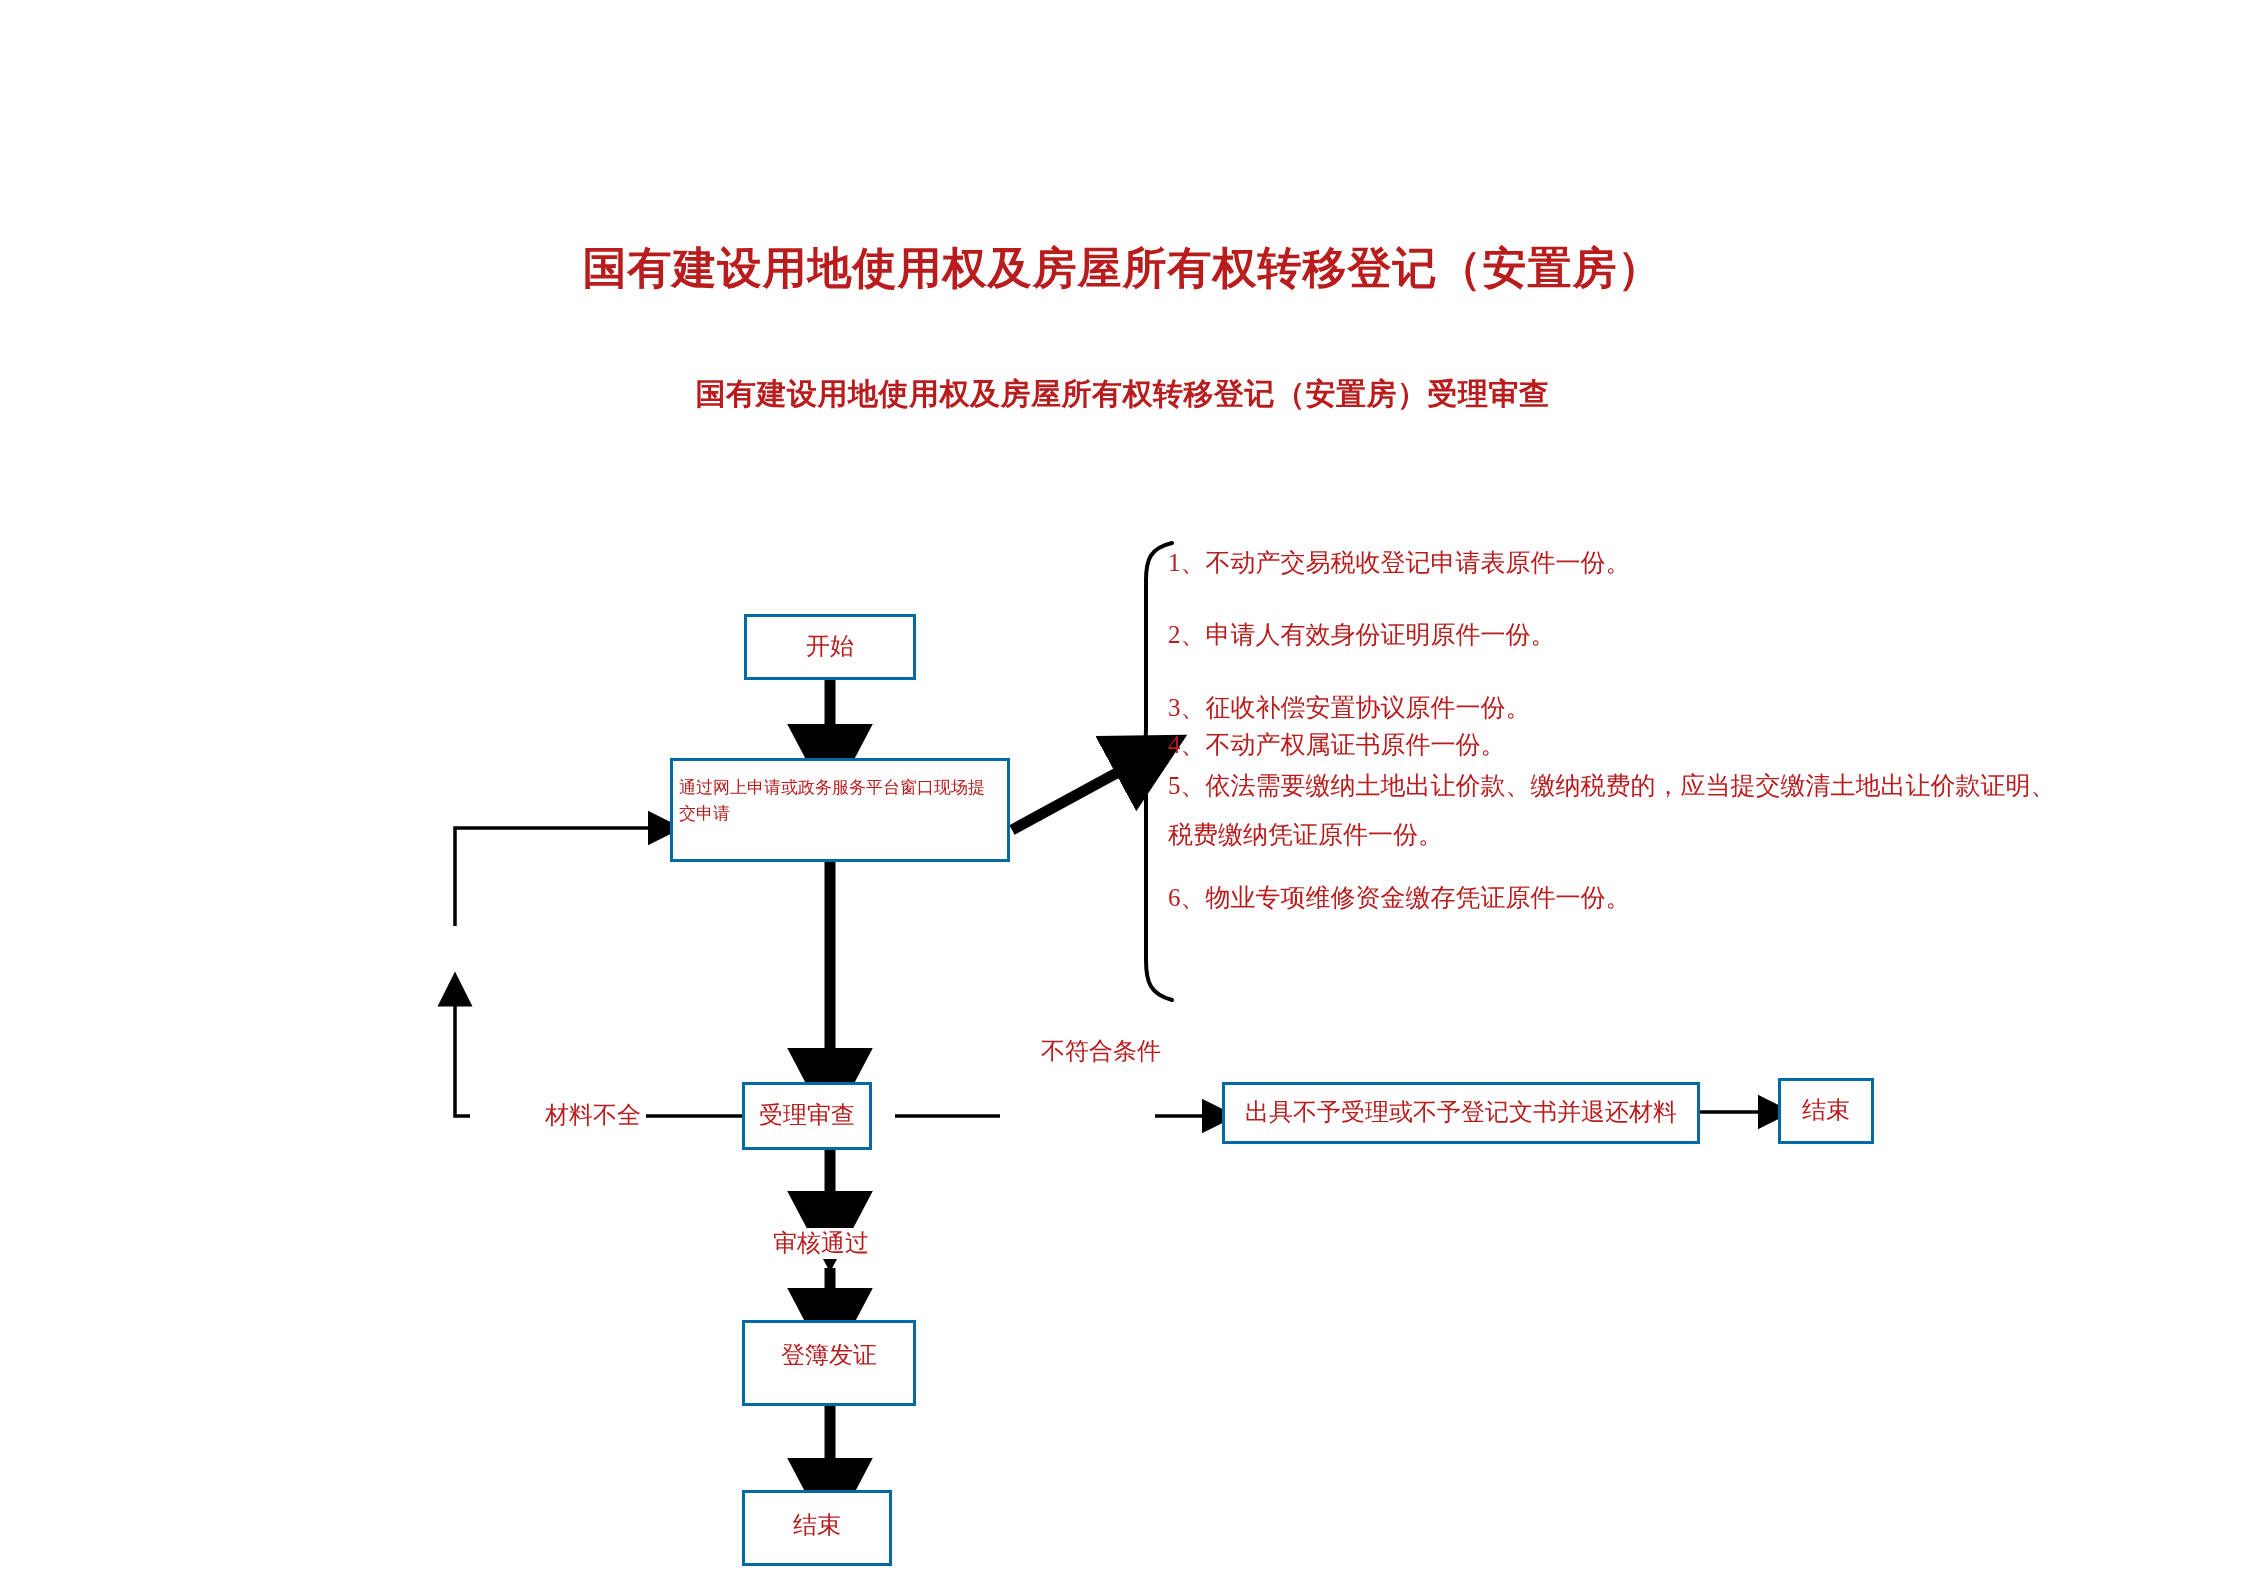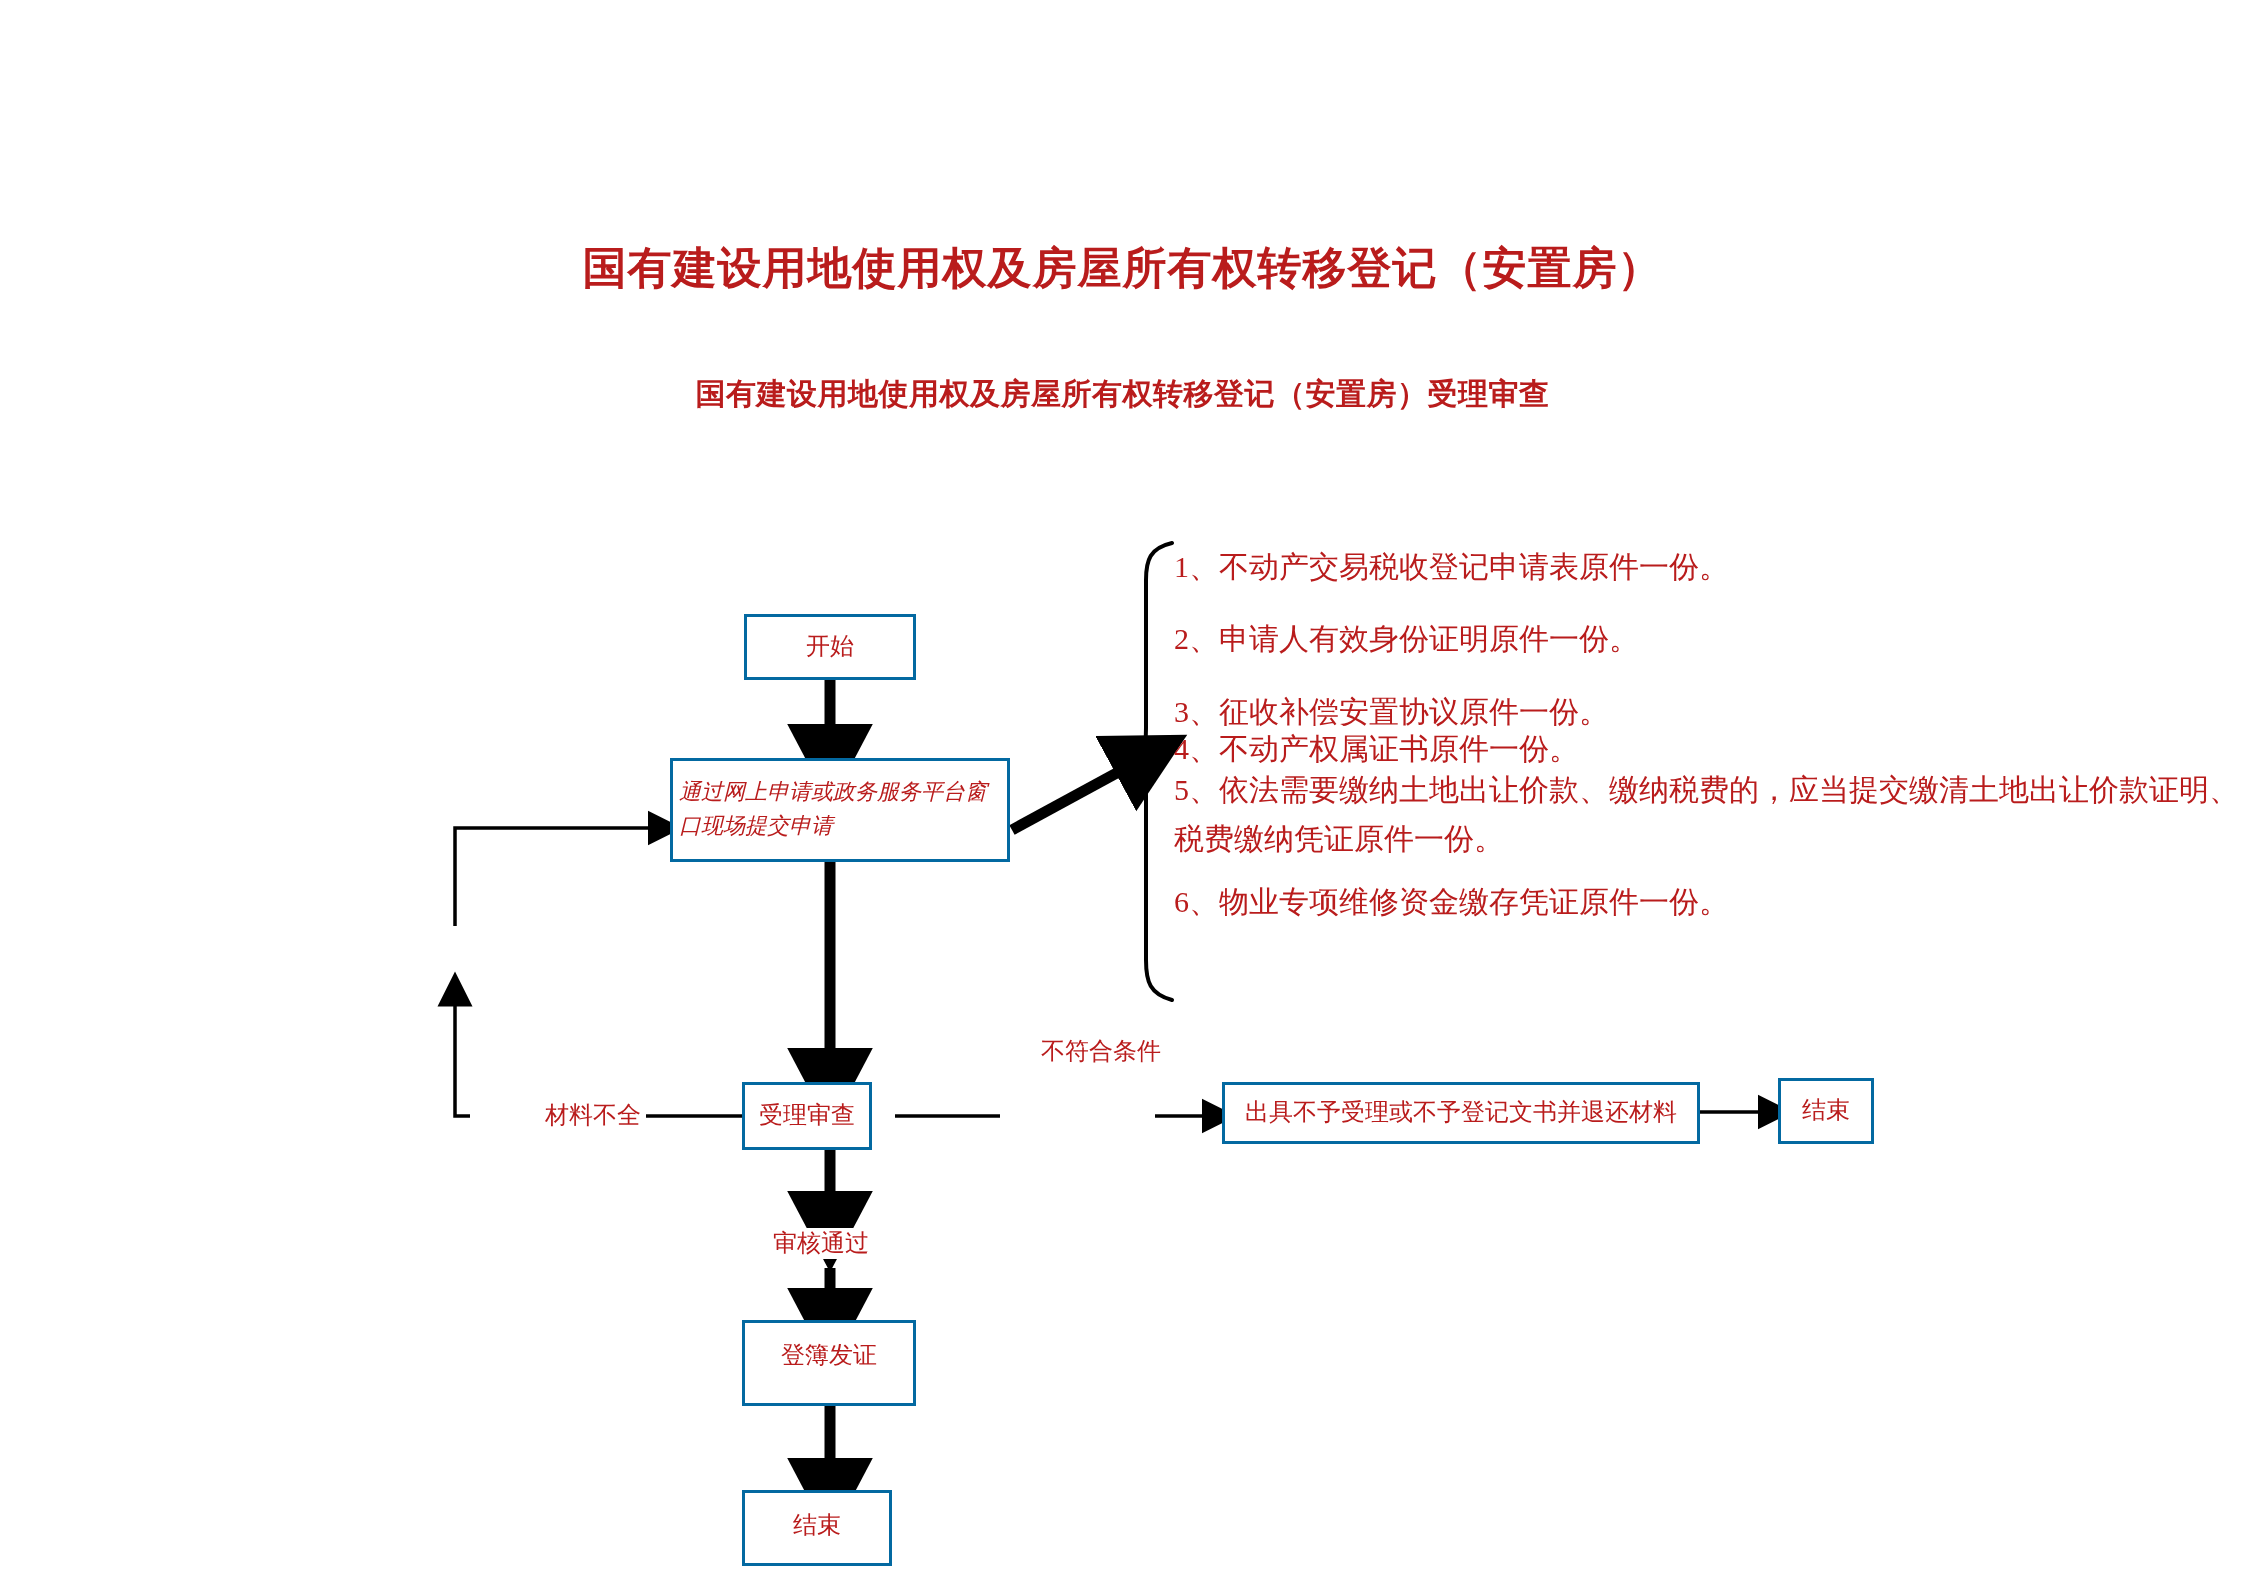--- a/index.html
+++ b/index.html
@@ -56,41 +56,40 @@
     text-align: center;
     font-size: 24px;
     line-height: 1.55;
     padding: 2px 6px;
     z-index: 6;
   }
   .node.tall-text {
     align-items: flex-start;
     padding-top: 14px;
   }
-  .node.wide-text { font-size: 22px; font-style: italic; }
+  .node.wide-text { font-size: 17px; }
 
   
   .elabel {
     position: absolute;
     font-size: 24px;
     line-height: 1.3;
     white-space: nowrap;
     background: #ffffff;
     z-index: 7;
     padding: 0 5px;
   }
 
   
   .req-item {
     position: absolute;
-    font-size: 30px;
+    font-size: 25px;
     line-height: 1.45;
     white-space: nowrap;
     z-index: 5;
-    margin-left: 6px;
   }
 
   
   #wires {
     position: absolute;
     left: 0;
     top: 0;
     width: 2245px;
     height: 1587px;
     z-index: 2;

